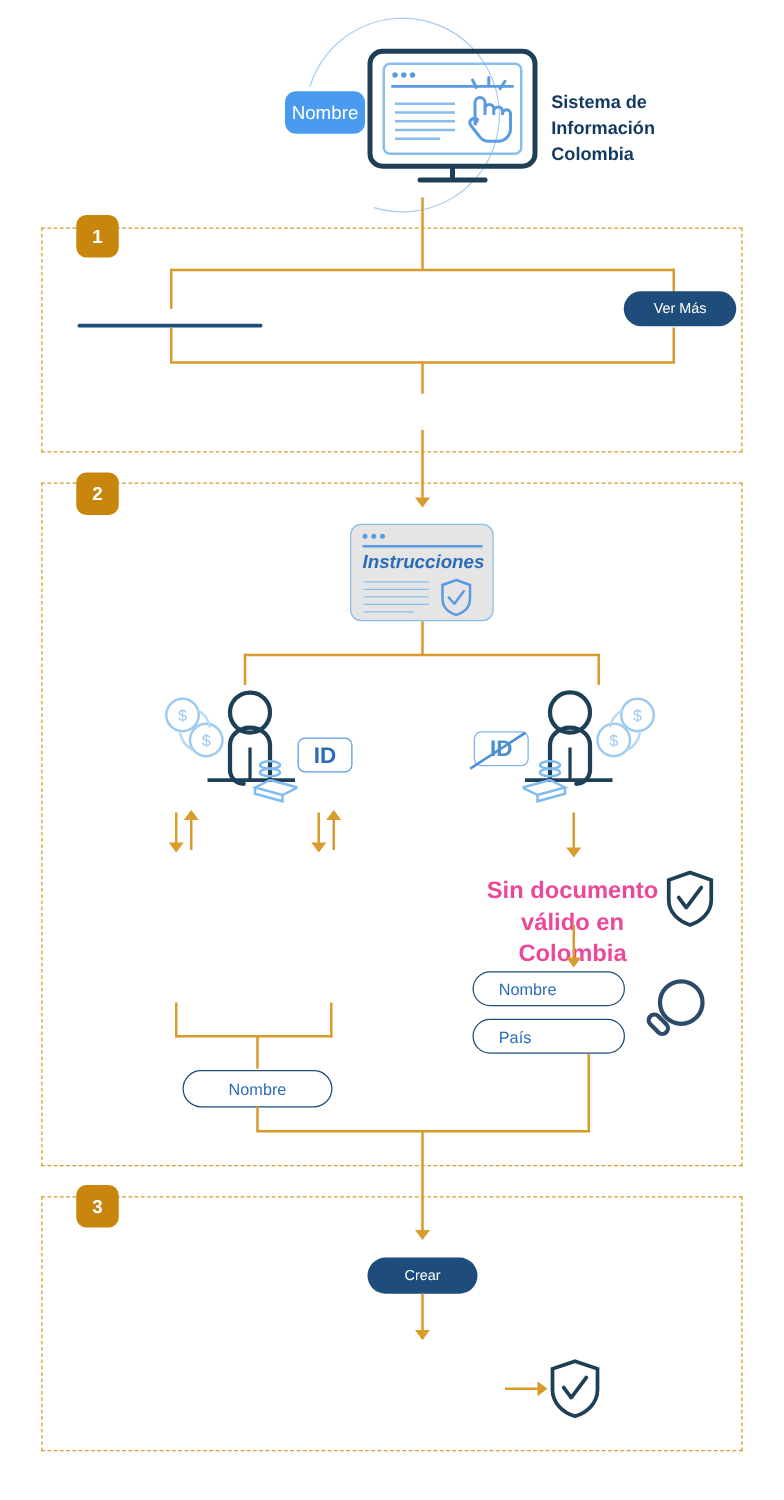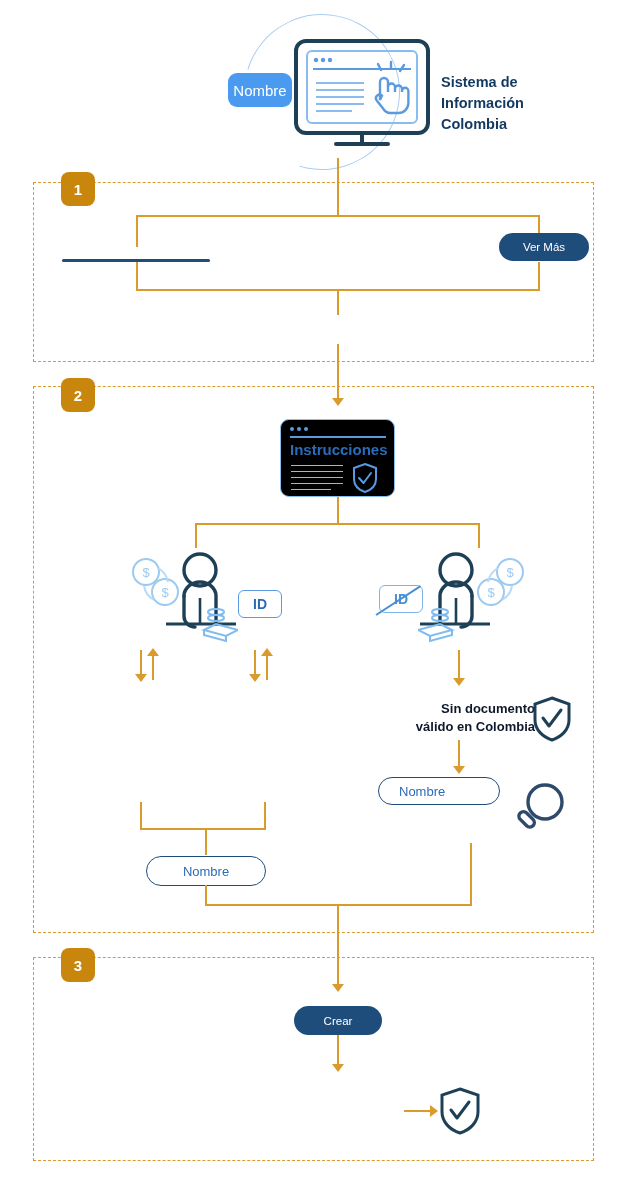--- a/index.html
+++ b/index.html
@@ -103,21 +103,22 @@
     border-radius:999px;
     font-size:13px;
     display:flex; align-items:center; justify-content:center;
   }
 
   
   .card {
     position:absolute;
     border:1.8px solid #89bdf0;
     border-radius:9px;
-    background:#000000;
+    background:#e5e5e5;
+    font-style:italic;
   }
   .card-dots { position:absolute; display:flex; gap:3px; }
   .card-dots i {
     width:4px; height:4px; border-radius:50%;
     background:#5a9ae0; display:block;
   }
   .card-rule { position:absolute; height:1.6px; background:#5a9ae0; }
   .card-title {
     position:absolute; color:#2b6cb8; font-size:15px; font-weight:700;
     white-space:nowrap;
@@ -126,21 +127,21 @@
 
   
   .shield-wrap { position:absolute; }
 
   
   .id-badge {
     position:absolute;
     border:1.8px solid #5a9ae0;
     border-radius:6px;
     color:#2b6cb8;
-    font-size:14px; font-weight:700;
+    font-size:18px; font-weight:700;
     display:flex; align-items:center; justify-content:center;
     background:#ffffff;
   }
   .id-badge.struck { border-color:#7db3e8; color:#4a8fd0; }
   .id-strike {
     position:absolute;
     height:1.8px; background:#4a8fd0;
     transform-origin:left center;
   }
 
@@ -172,22 +173,22 @@
     border:1.8px solid #1e4d7b;
     border-radius:999px;
     background:#ffffff;
     color:#2b6cb8;
     font-size:13px;
     display:flex; align-items:center;
     padding-left:20px;
   }
   .note-text {
     position:absolute;
-    color:#0f172a; font-size:13px; font-weight:700;
-    text-align:right; line-height:1.35;
+    color:#ec4899; font-size:19px; font-weight:700;
+    text-align:center; line-height:1.35;
   }
 </style>
 </head>
 <body>
 
 <div id="stage">
 
   <div class="hdr-circle" style="left:244px; top:14px; transform:rotate(-28deg);"></div>
 
   <div class="inicio-pill" style="left:228px; top:73px; width:64px; height:34px;">Nombre</div>
@@ -358,20 +359,21 @@
     <svg width="40" height="46" viewBox="0 0 40 46">
       <path d="M20 2 L37 8 L37 24 C37 34 29 41 20 44 C11 41 3 34 3 24 L3 8 Z" fill="none" stroke="#1e4057" stroke-width="3"></path>
       <polyline points="11,22 17,30 29,14" fill="none" stroke="#1e4057" stroke-width="3" stroke-linecap="round" stroke-linejoin="round"></polyline>
     </svg>
   </div>
 
   <div class="ln-v" style="left:458px; top:740px; height:32px;"></div>
   <div class="arrowhead" style="left:453px; top:766px;"></div>
 
   <div class="field-pill" style="left:378px; top:777px; width:122px; height:28px;">Nombre</div>
+  <div class="field-pill" style="left:378px; top:815px; width:122px; height:28px;">País</div>
 
   <div class="abs" style="left:512px; top:779px;">
     <svg width="58" height="60" viewBox="0 0 58 60">
       <circle cx="33" cy="23" r="17" fill="none" stroke="#2e4a6b" stroke-width="3.4"></circle>
       <rect x="6" y="36" width="18" height="9" rx="4.5" transform="rotate(45 15 40)" fill="none" stroke="#2e4a6b" stroke-width="3.4"></rect>
     </svg>
   </div>
 
   <div class="ln-v" style="left:205px; top:885px; height:20px;"></div>
   <div class="ln-v" style="left:470px; top:843px; height:62px;"></div>

